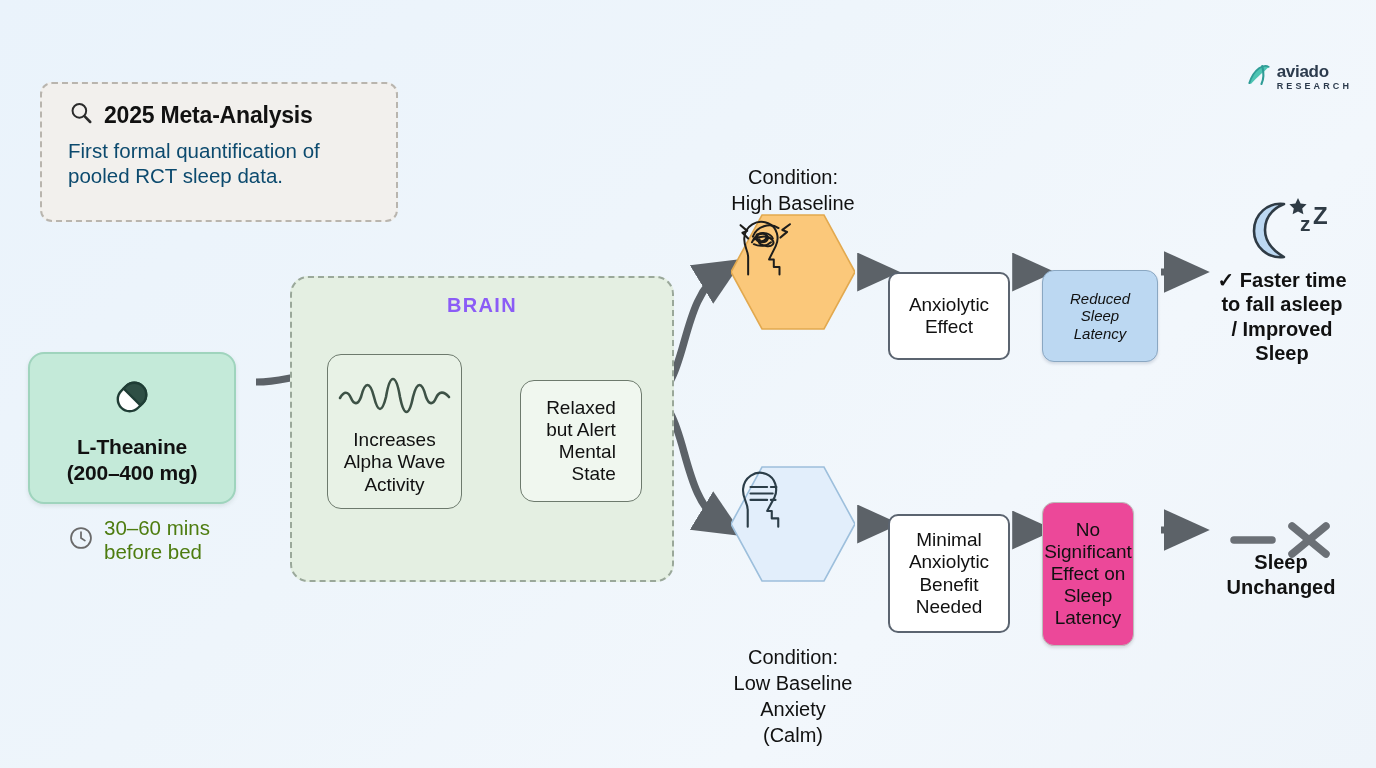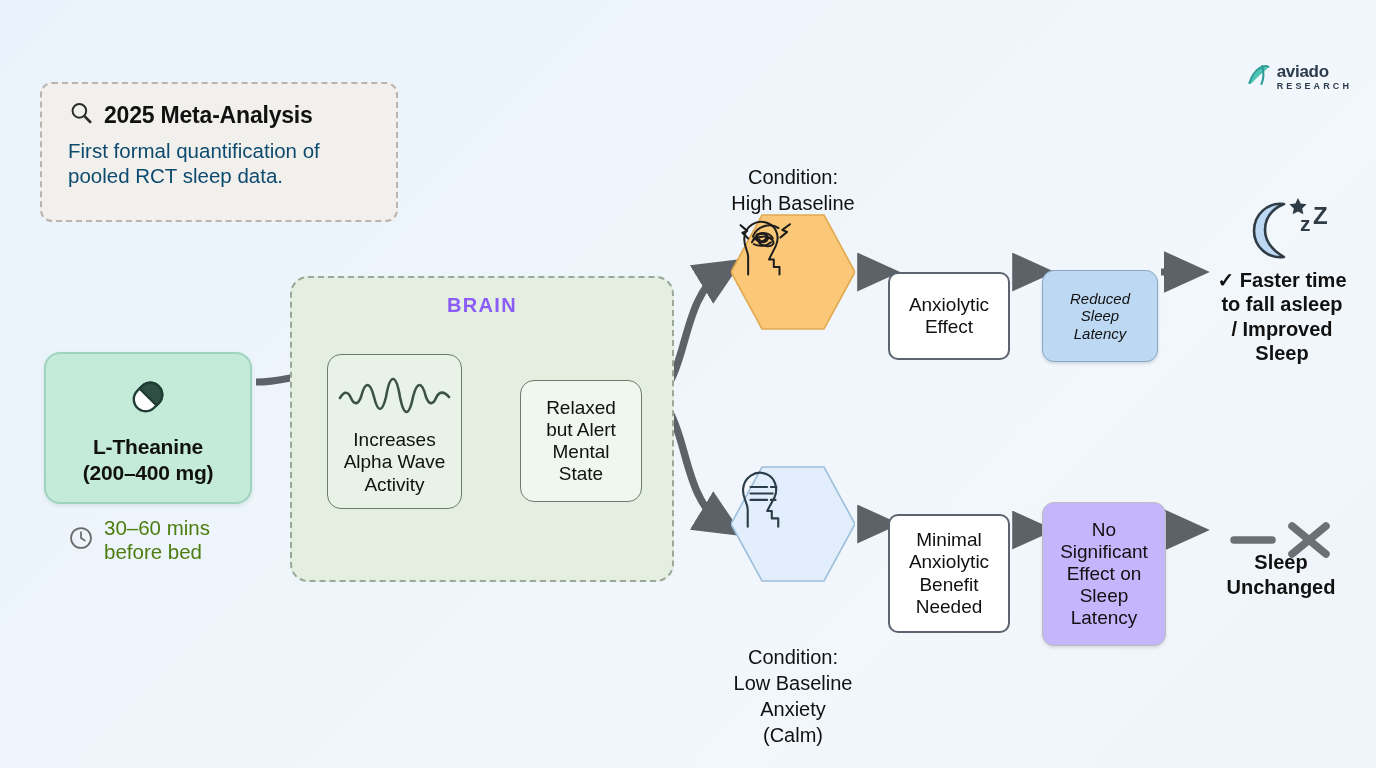--- a/index.html
+++ b/index.html
@@ -37,21 +37,21 @@
   #logo .sub { font-size: 9px; font-weight: bold; color: #2c3b4d; letter-spacing: 3.1px; margin-top: 2px;}
 
   
   .node {
     display: flex; align-items: center; justify-content: center;
     text-align: center;
   }
   .label { line-height: 1.16; }
 
   #theanine {
-    left: 44px; top: 308px; width: 208px; height: 152px;
+    left: 28px; top: 308px; width: 208px; height: 152px;
     background: #c4ead9; border: 2px solid #9fd4bd; border-radius: 16px;
     flex-direction: column; gap: 2px;
     box-shadow: 0 2px 4px rgba(60,90,80,.13);
   }
   #theanine .label { font-size: 21px; font-weight: bold; letter-spacing: -0.2px; }
 
   #timing { left: 68px; top: 472px; display: flex; align-items: center; gap: 10px; }
   #timing .label { font-size: 20.5px; line-height: 1.18; color: #4d7c0f; }
 
   #brainbox {
@@ -67,21 +67,21 @@
     left: 327px; top: 310px; width: 135px; height: 155px;
     background: #e8f2e6; border: 1.6px solid #6d7a6d; border-radius: 14px;
     flex-direction: column; gap: 0px; padding-top: 4px;
   }
   #alpha .label { font-size: 19px; }
 
   #relaxed {
     left: 520px; top: 336px; width: 122px; height: 122px;
     background: #f0f7ef; border: 1.6px solid #6d7a6d; border-radius: 14px;
   }
-  #relaxed .label { font-size: 19px; }
+  #relaxed .label { font-size: 19px; text-align: right; }
 
   
   .hex { position: absolute; width: 124px; height: 124px; }
   .hex svg { position: absolute; inset: 0; }
   .hex .glyph { position: absolute; inset: 0; display:flex; align-items:center; justify-content:center; }
 
   #hexHigh { left: 731px; top: 210px; }
   #hexLow  { left: 731px; top: 462px; }
 
   #condHigh { left: 678px; top: 120px; width: 230px; text-align: center; font-size: 20px; line-height: 1.3; }
@@ -101,22 +101,22 @@
   #minimal .label { font-size: 19px; }
 
   #reduced {
     left: 1042px; top: 226px; width: 116px; height: 92px;
     background: #bcd8f2; border: 1.6px solid #8aa7c2; border-radius: 12px;
     box-shadow: 0 2px 3px rgba(60,80,110,.18);
   }
   #reduced .label { font-size: 15px; font-style: italic; }
 
   #nosig {
-    left: 1042px; top: 458px; width: 124px; height: 144px;
-    background: #c4b5fd; border: 1.6px solid #bdbdbb; border-radius: 12px;
+    left: 1042px; top: 458px; width: 92px; height: 144px;
+    background: #ec4899; border: 1.6px solid #bdbdbb; border-radius: 12px;
     box-shadow: 0 2px 3px rgba(80,80,80,.16);
   }
   #nosig .label { font-size: 19px; }
 
   #outGood { left: 1196px; top: 224px; width: 172px; text-align: center;
              font-size: 20px; font-weight: bold; line-height: 1.22; }
   #outBad  { left: 1196px; top: 506px; width: 170px; text-align: center;
              font-size: 20px; font-weight: bold; line-height: 1.25; }
 
   #moon { left: 1238px; top: 148px; }

